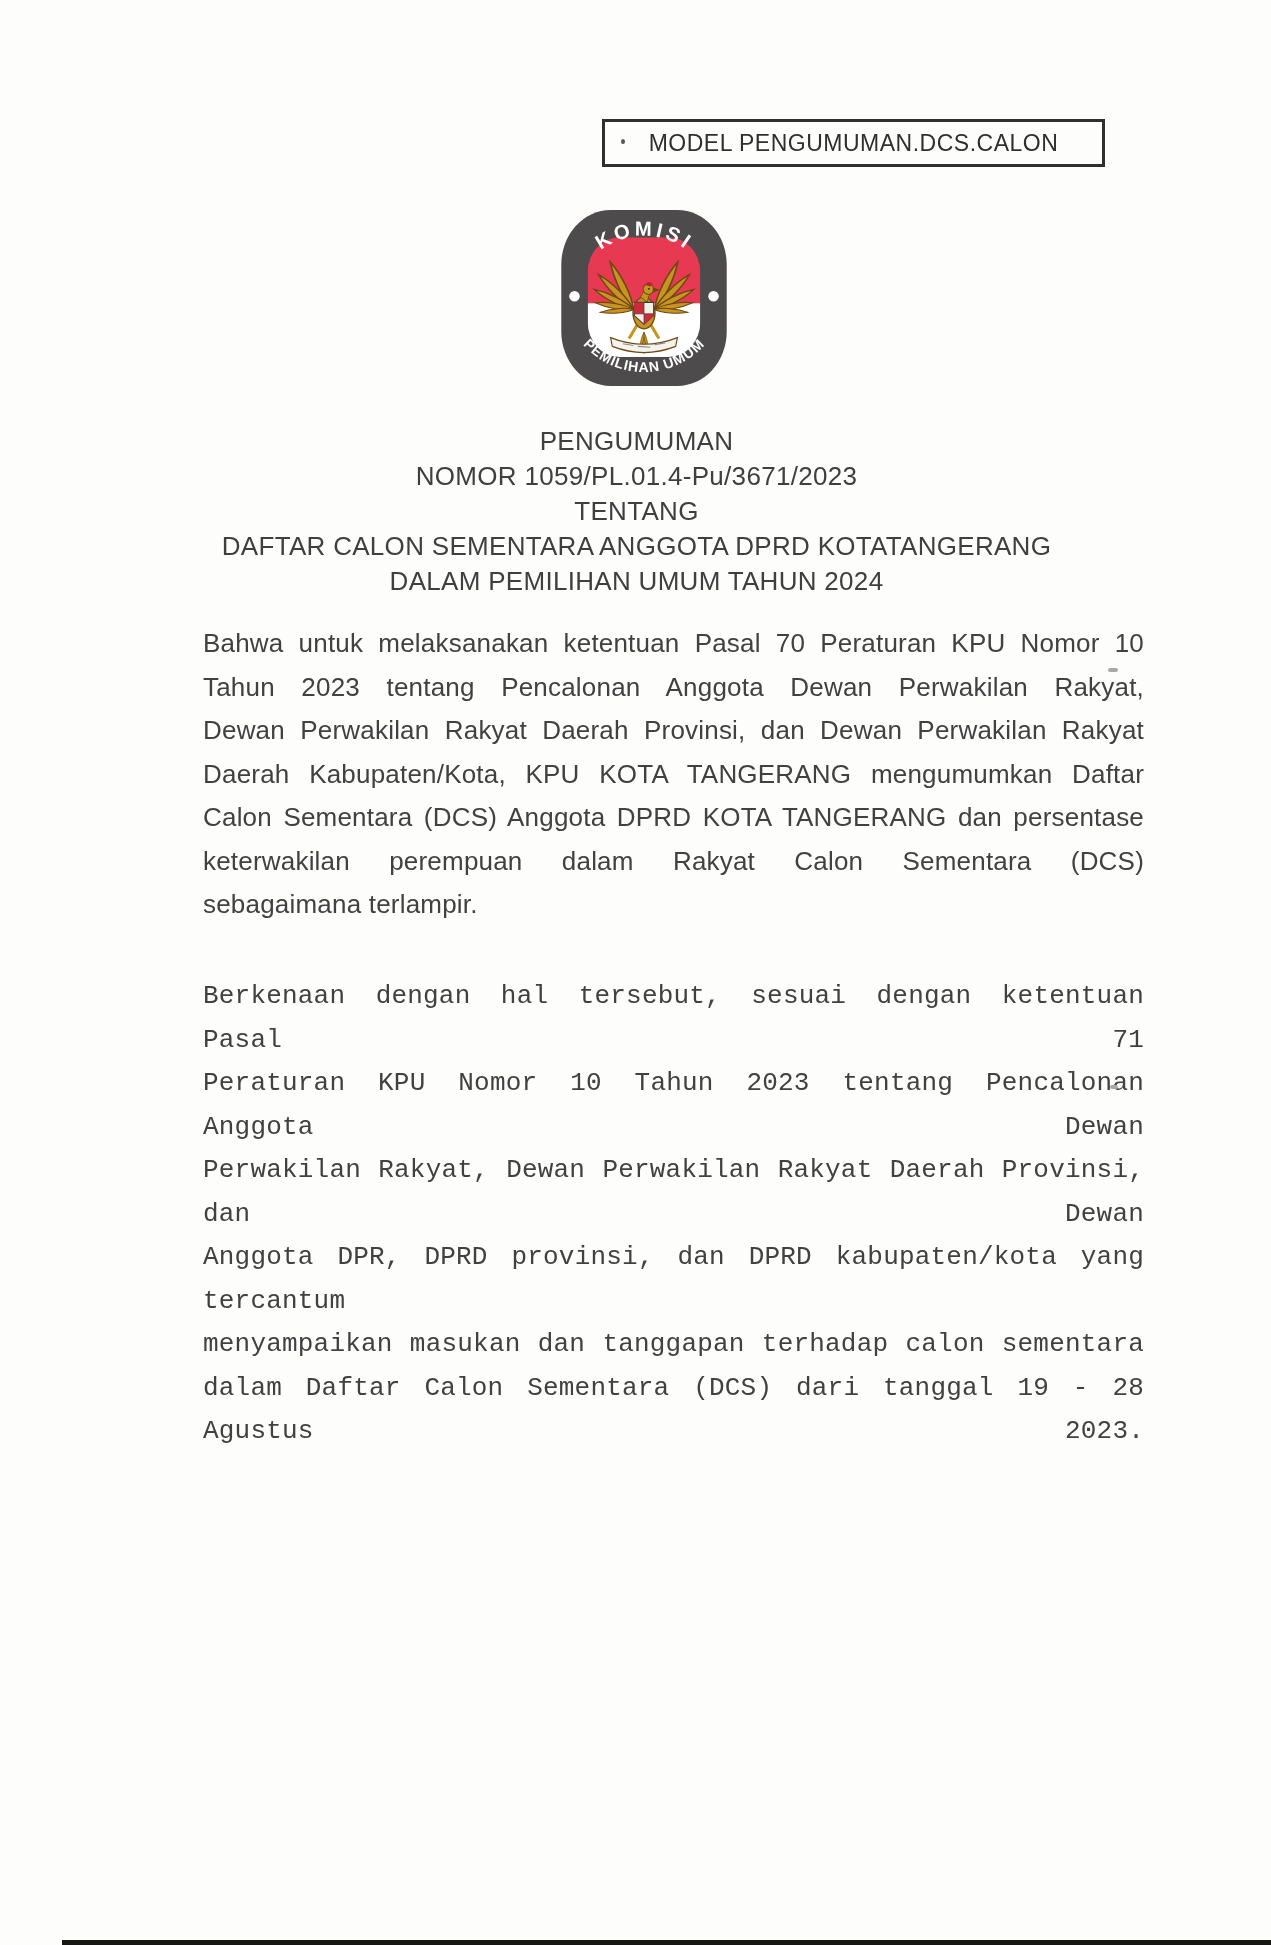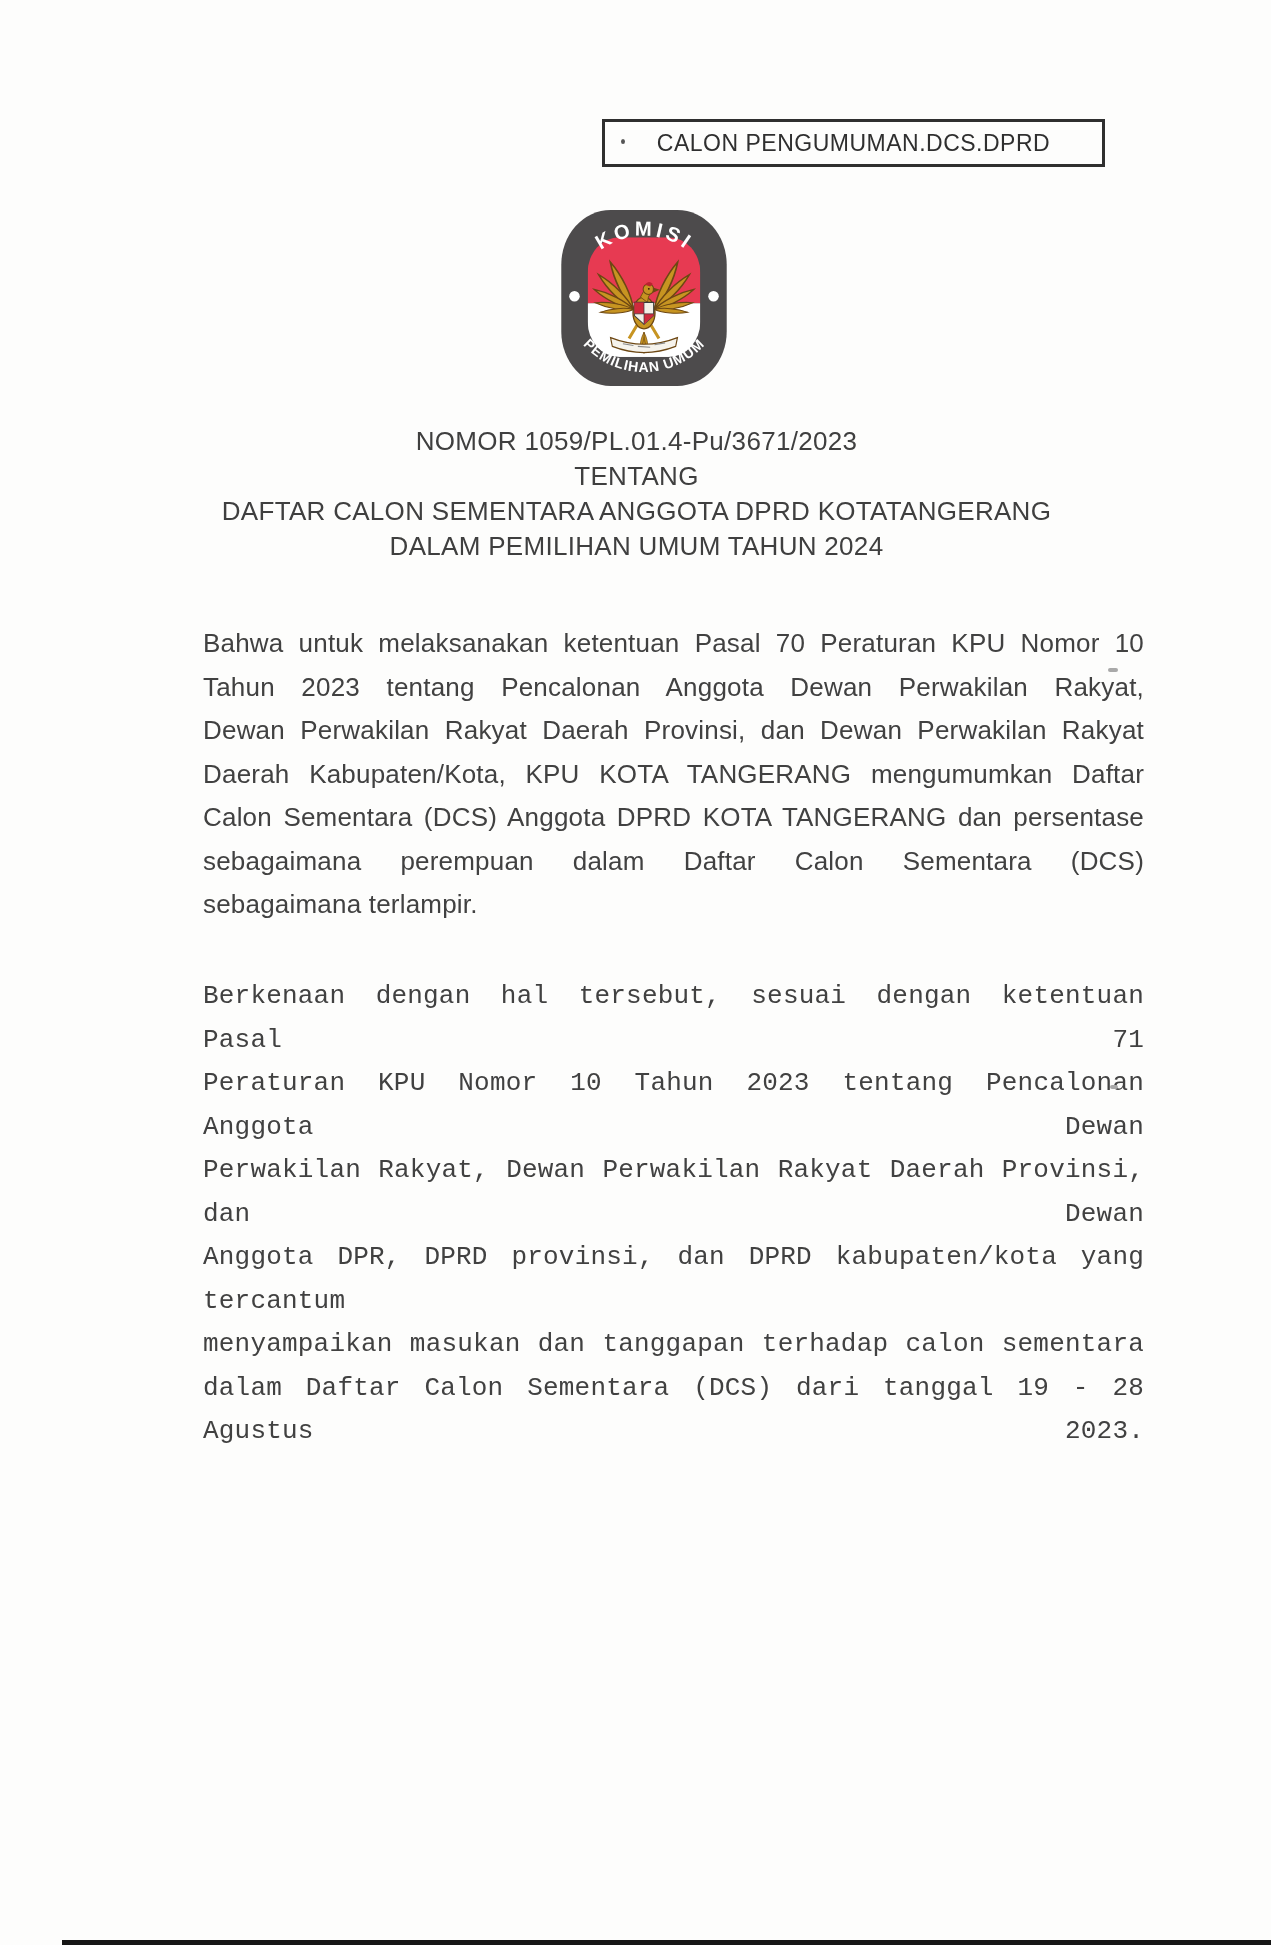--- a/index.html
+++ b/index.html
@@ -106,21 +106,21 @@
     background: #161616;
   }
 </style>
 </head>
 <body>
 
 <div class="page">
 
   <div class="model-box">
     <span class="box-speck"></span>
-    <span>CALON PENGUMUMAN.DCS.DPRD</span>
+    <span>MODEL PENGUMUMAN.DCS.CALON</span>
   </div>
 
   <svg class="logo" viewBox="0 0 200 210" aria-hidden="true">
     <defs>
       <clipPath id="innerClip">
         <rect x="36" y="36" width="128" height="136" rx="36" ry="40"></rect>
       </clipPath>
       <path id="featherShape" d="M0 0 C -3.5 -10 -3.5 -27 0 -40 C 3.5 -27 3.5 -10 0 0 Z"></path>
       <path id="arcTop" d="M 32 72 A 80 80 0 0 1 168 72"></path>
       <path id="arcBottom" d="M 28 155 A 93 93 0 0 0 172 155"></path>
@@ -169,33 +169,34 @@
 
     <text class="ring-text-top" text-anchor="middle">
       <textPath href="#arcTop" startOffset="50%">KOMISI</textPath>
     </text>
     <text class="ring-text-bottom" text-anchor="middle">
       <textPath href="#arcBottom" startOffset="50%">PEMILIHAN UMUM</textPath>
     </text>
   </svg>
 
   <div class="title-block">
+    <div>PENGUMUMAN</div>
     <div>NOMOR 1059/PL.01.4-Pu/3671/2023</div>
     <div>TENTANG</div>
     <div>DAFTAR CALON SEMENTARA ANGGOTA DPRD KOTATANGERANG</div>
     <div>DALAM PEMILIHAN UMUM TAHUN 2024</div>
   </div>
 
   <div class="para para-1">
     <div class="pline">Bahwa untuk melaksanakan ketentuan Pasal 70 Peraturan KPU Nomor 10</div>
     <div class="pline">Tahun 2023 tentang Pencalonan Anggota Dewan Perwakilan Rakyat,</div>
     <div class="pline">Dewan Perwakilan Rakyat Daerah Provinsi, dan Dewan Perwakilan Rakyat</div>
     <div class="pline">Daerah Kabupaten/Kota, KPU KOTA TANGERANG mengumumkan Daftar</div>
     <div class="pline">Calon Sementara (DCS) Anggota DPRD KOTA TANGERANG dan persentase</div>
-    <div class="pline">sebagaimana perempuan dalam Daftar Calon Sementara (DCS)</div>
+    <div class="pline">keterwakilan perempuan dalam Rakyat Calon Sementara (DCS)</div>
     <div class="pline lastline">sebagaimana terlampir.</div>
   </div>
 
   <div class="para para-2">
     <div class="pline">Berkenaan dengan hal tersebut, sesuai dengan ketentuan Pasal 71</div>
     <div class="pline">Peraturan KPU Nomor 10 Tahun 2023 tentang Pencalonan Anggota Dewan</div>
     <div class="pline">Perwakilan Rakyat, Dewan Perwakilan Rakyat Daerah Provinsi, dan Dewan</div>
     <div class="pline">Anggota DPR, DPRD provinsi, dan DPRD kabupaten/kota yang tercantum</div>
     <div class="pline">menyampaikan masukan dan tanggapan terhadap calon sementara</div>
     <div class="pline">dalam Daftar Calon Sementara (DCS) dari tanggal 19 - 28 Agustus 2023.</div>

